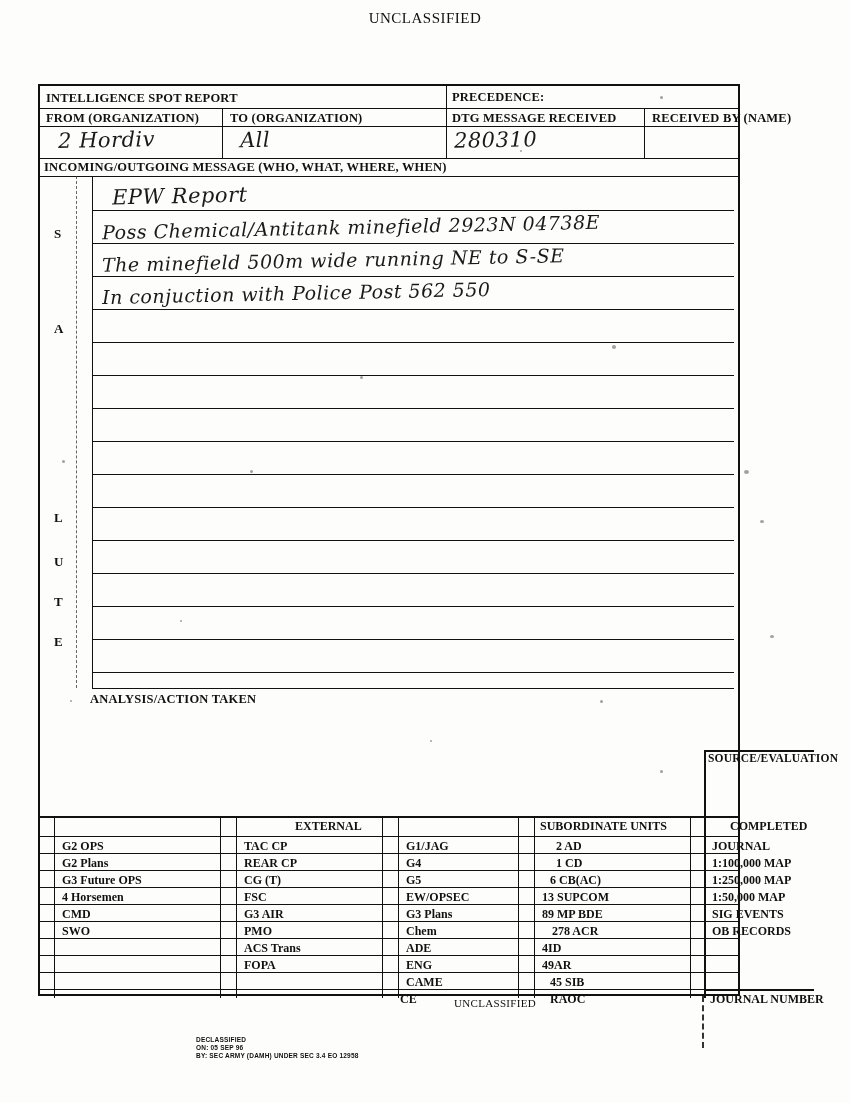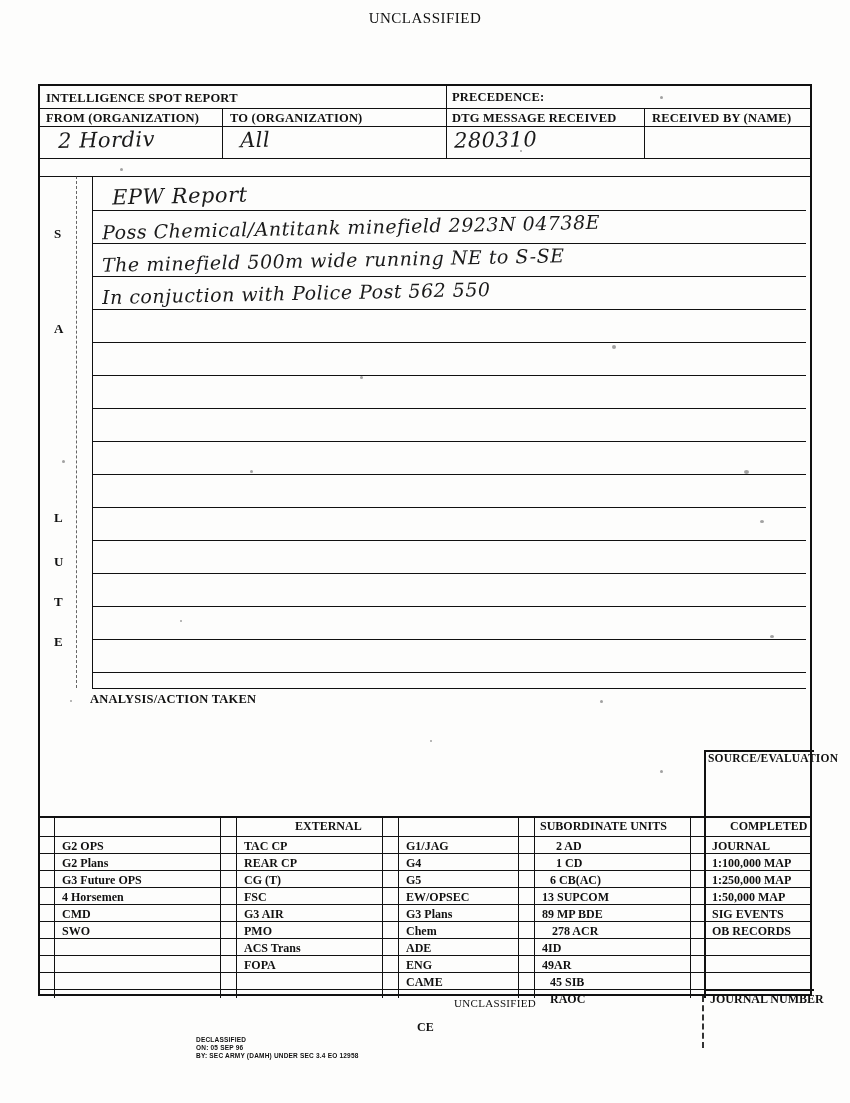--- a/index.html
+++ b/index.html
@@ -65,21 +65,21 @@
     letter-spacing: 0.5px;
     margin-left: 8px;
     vertical-align: 4px;
   }
 
   
   .form {
     position: absolute;
     left: 38px;
     top: 84px;
-    width: 774px;
+    width: 702px;
     height: 912px;
     border: 2px solid #111;
     box-sizing: border-box;
     text-decoration: underline;
   }
 
   .hline {
     position: absolute;
     left: 0;
     width: 100%;
@@ -230,20 +230,21 @@
     <div class="lbl" style="left:412px; top:25px;">DTG MESSAGE RECEIVED</div>
     <div class="vline" style="left:604px; top:22px; height:50px;"></div>
     <div class="lbl" style="left:612px; top:25px;">RECEIVED BY (NAME)</div>
 
     <div class="hand" style="left:18px; top:42px;">2 Hordiv</div>
     <div class="hand" style="left:200px; top:42px;">All</div>
     <div class="hand" style="left:414px; top:42px;">280310</div>
 
     <div class="hline" style="top:72px;"></div>
 
+    <div class="lbl" style="left:4px; top:74px;">INCOMING/OUTGOING MESSAGE (WHO, WHAT, WHERE, WHEN)</div>
     <div class="hline" style="top:90px;"></div>
 
     <div class="vline" style="left:52px; top:90px; height:512px;"></div>
     <div class="vline" style="left:36px; top:90px; height:512px; border-left:1px dashed #333; opacity:.75;"></div>
 
     <div class="sidecol" style="left:14px; top:140px;">S</div>
     <div class="sidecol" style="left:14px; top:235px;">A</div>
     <div class="sidecol" style="left:14px; top:424px;">L</div>
     <div class="sidecol" style="left:14px; top:468px;">U</div>
     <div class="sidecol" style="left:14px; top:508px;">T</div>
@@ -323,21 +324,21 @@
 
     <div class="grid-cell" style="left:366px; top:753px;text-align:right;">G1/JAG</div>
     <div class="grid-cell" style="left:366px; top:770px;">G4</div>
     <div class="grid-cell" style="left:366px; top:787px;">G5</div>
     <div class="grid-cell" style="left:366px; top:804px;">EW/OPSEC</div>
     <div class="grid-cell" style="left:366px; top:821px;">G3 Plans</div>
     <div class="grid-cell" style="left:366px; top:838px;text-align:right;">Chem</div>
     <div class="grid-cell" style="left:366px; top:855px;">ADE</div>
     <div class="grid-cell" style="left:366px; top:872px;">ENG</div>
     <div class="grid-cell" style="left:366px; top:889px;">CAME</div>
-    <div class="grid-cell" style="left:377px; top:906px;margin-top:28px;">CE</div>
+    <div class="grid-cell" style="left:360px; top:906px;">CE</div>
 
     <div class="grid-cell" style="left:516px; top:753px;">2 AD</div>
     <div class="grid-cell" style="left:516px; top:770px;">1 CD</div>
     <div class="grid-cell" style="left:510px; top:787px;">6 CB(AC)</div>
     <div class="grid-cell" style="left:502px; top:804px;">13 SUPCOM</div>
     <div class="grid-cell" style="left:502px; top:821px;">89 MP BDE</div>
     <div class="grid-cell" style="left:512px; top:838px;">278 ACR</div>
     <div class="grid-cell" style="left:502px; top:855px;">4ID</div>
     <div class="grid-cell" style="left:502px; top:872px;">49AR</div>
     <div class="grid-cell" style="left:510px; top:889px;">45 SIB</div>

